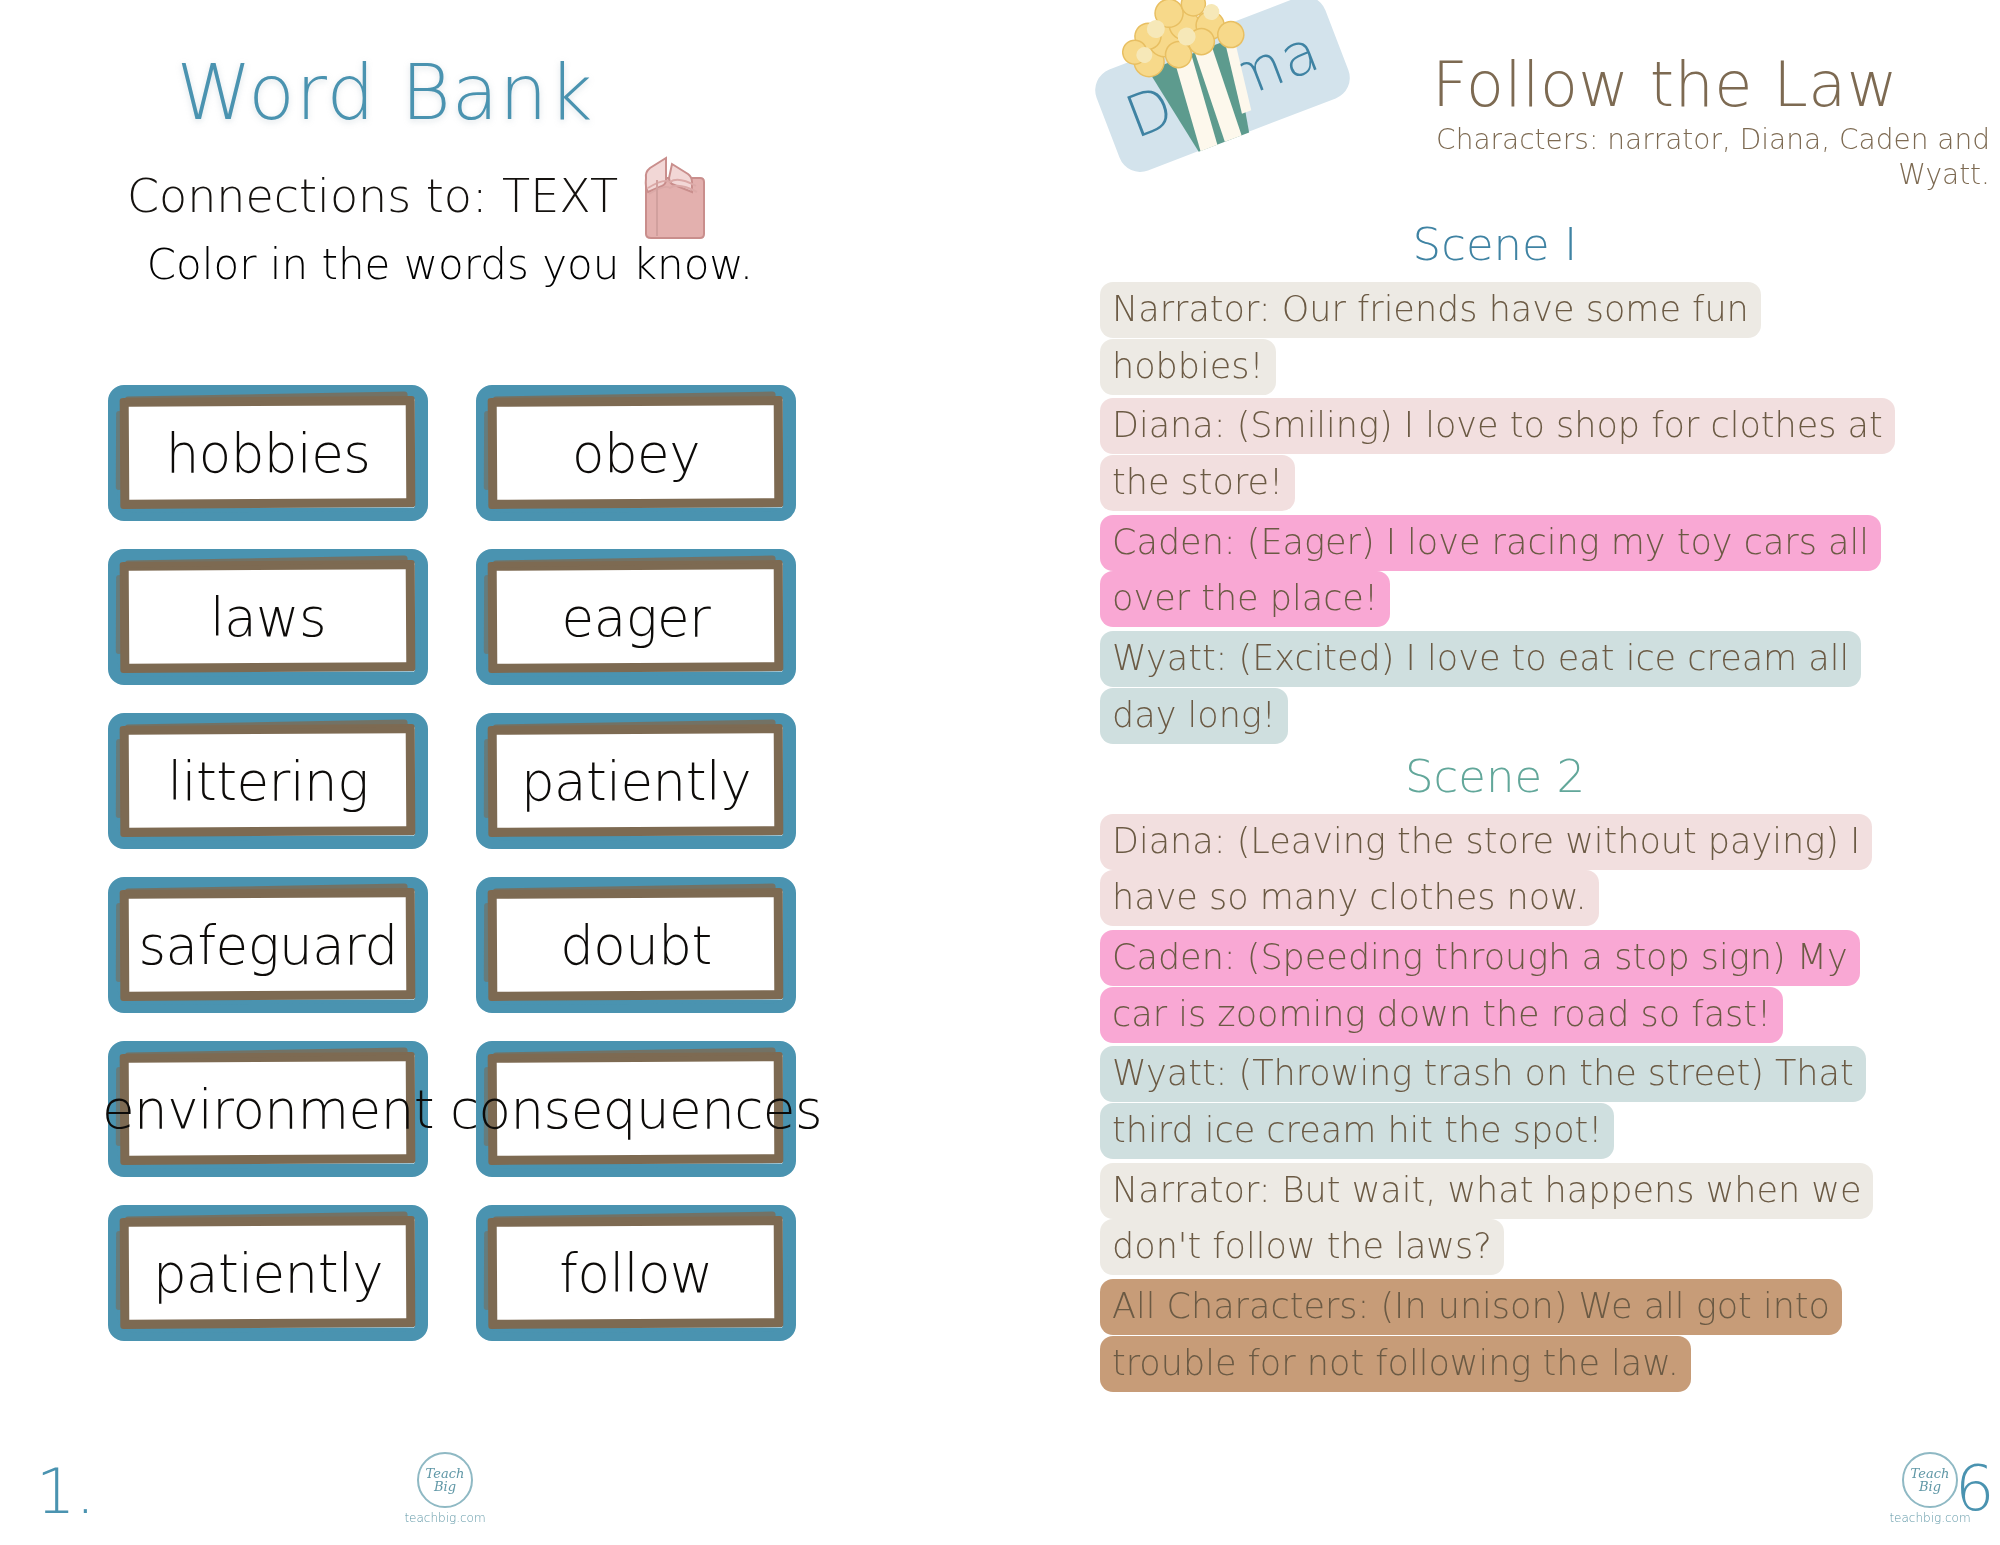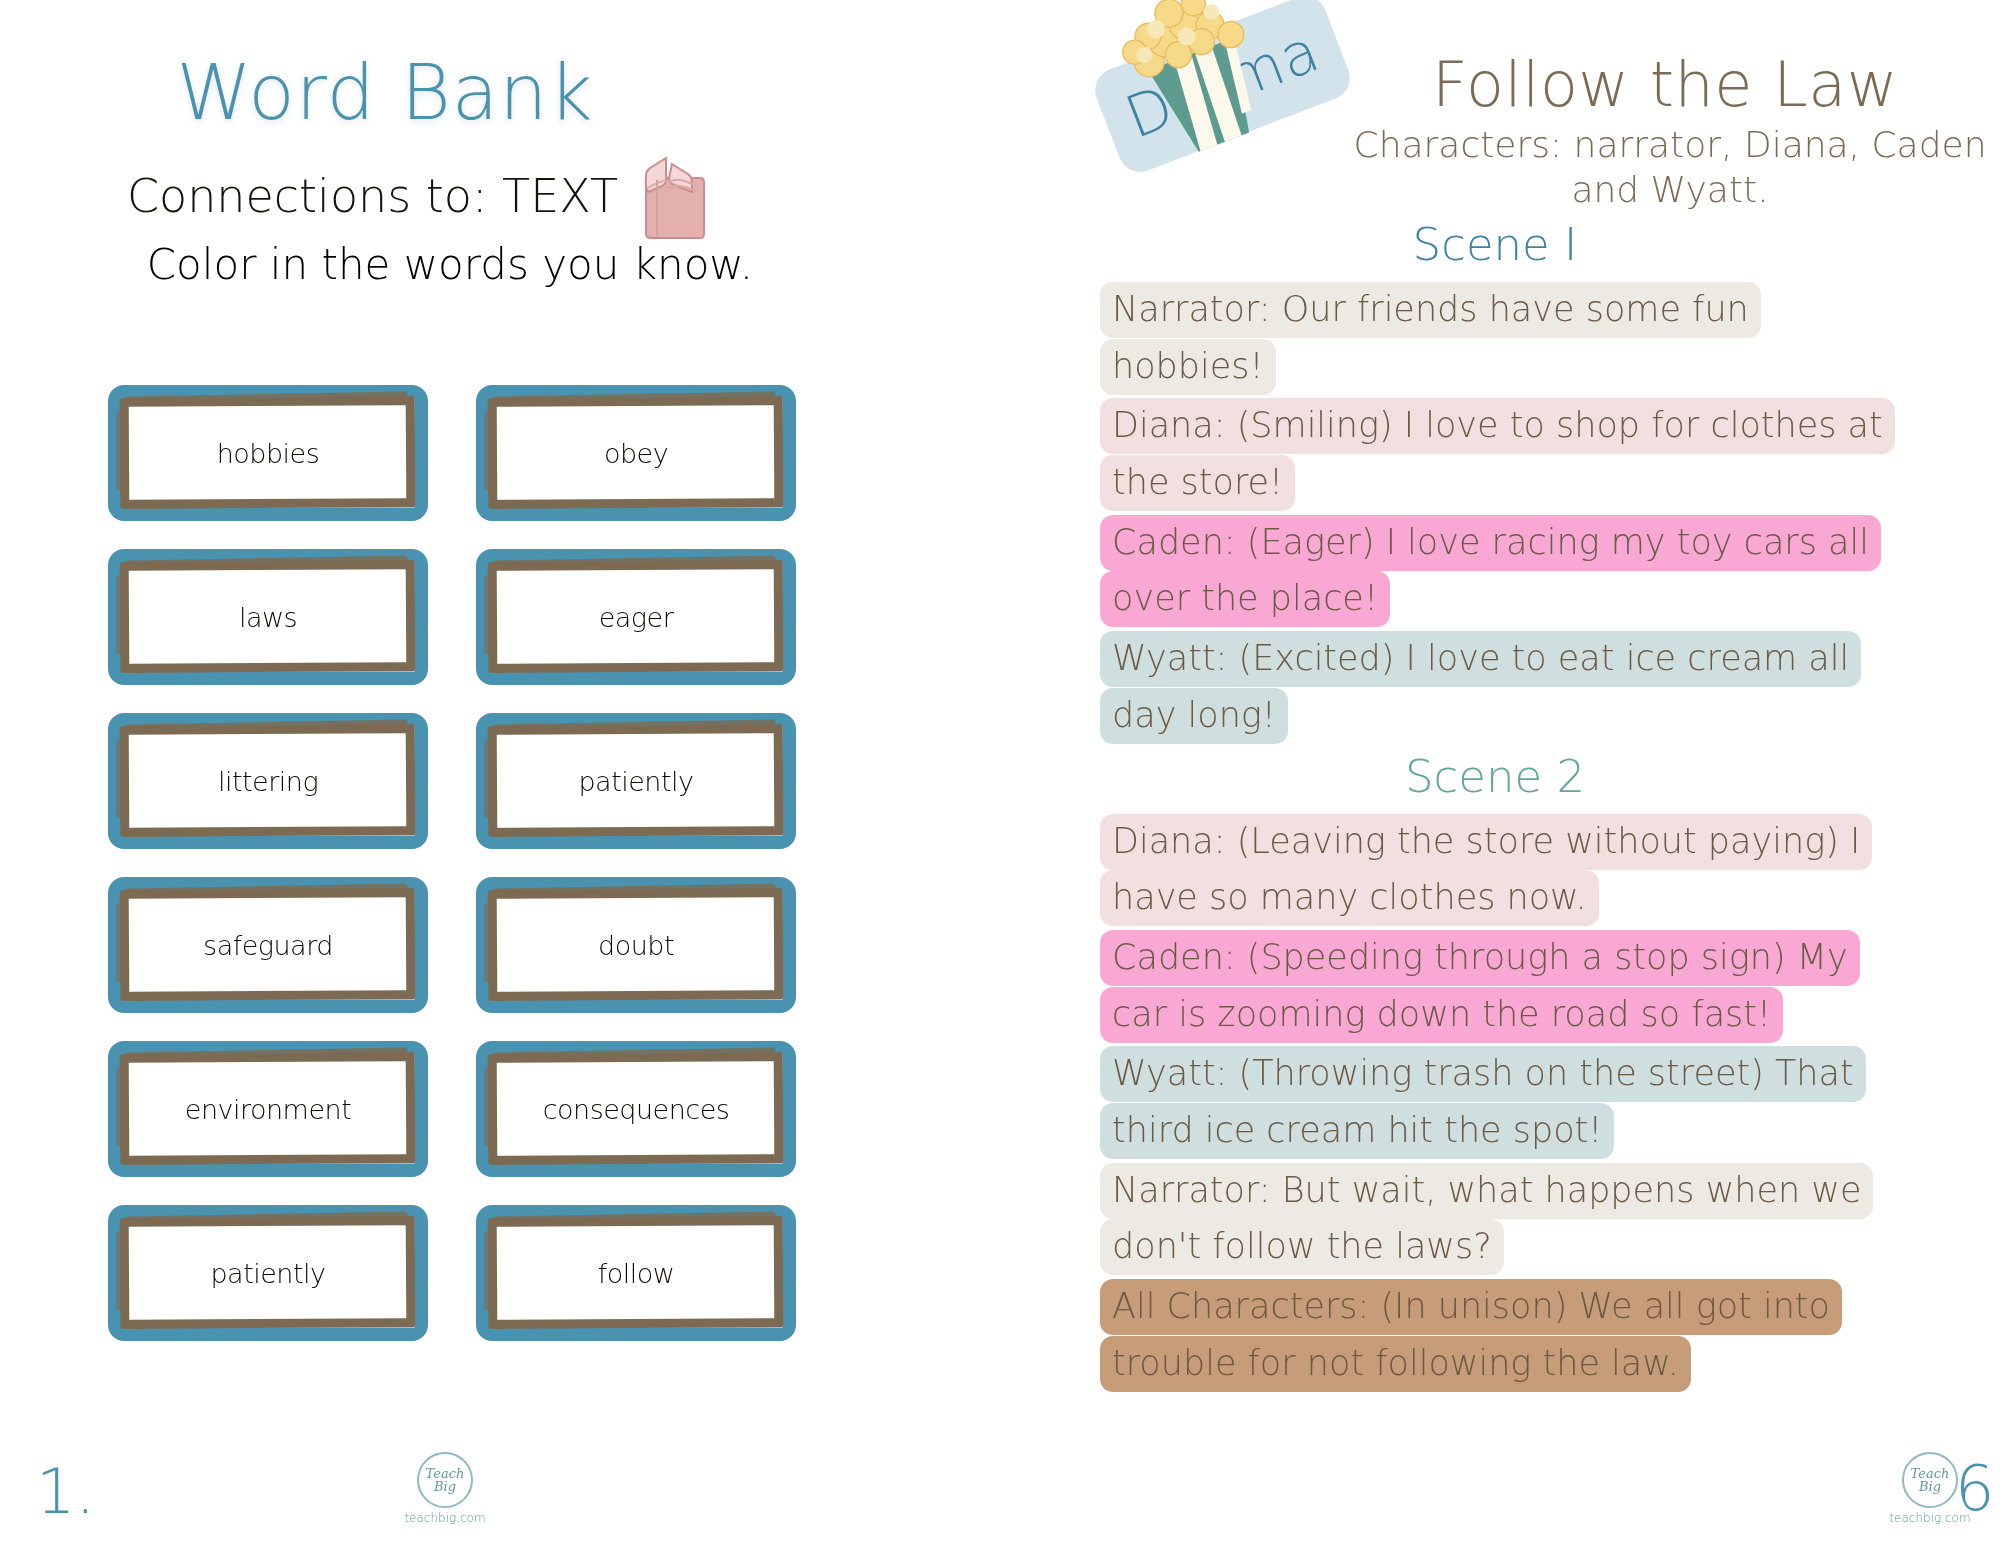--- a/index.html
+++ b/index.html
@@ -136,21 +136,21 @@
     transform: rotate(0.6deg);
     opacity: .55;
   }
 
   .word-box .wlabel {
     position: absolute;
     inset: 12px;
     display: flex;
     align-items: center;
     justify-content: center;
-    font-size: 27px;
+    font-size: 53px;
     font-weight: 300;
     color: #0d0b09;
     font-family: "DejaVu Sans", sans-serif;
     letter-spacing: -0.5px;
     z-index: 3;
     white-space: nowrap;
   }
 
   
   .right-page {
@@ -195,22 +195,22 @@
     font-weight: 300;
     color: #7d6a52;
     font-family: "DejaVu Sans", sans-serif;
     letter-spacing: 0.5px;
   }
 
   .rp-chars {
     position: absolute;
     left: 270px; top: 122px;
     width: 640px;
-    text-align: center;
-    font-size: 36px;
+    text-align: right;
+    font-size: 28px;
     font-weight: 300;
     line-height: 1.25;
     color: #7d6a52;
     font-family: "DejaVu Sans", sans-serif;
   }
 
   .scene-head {
     text-align: center;
     font-size: 45px;
     font-weight: 300;

